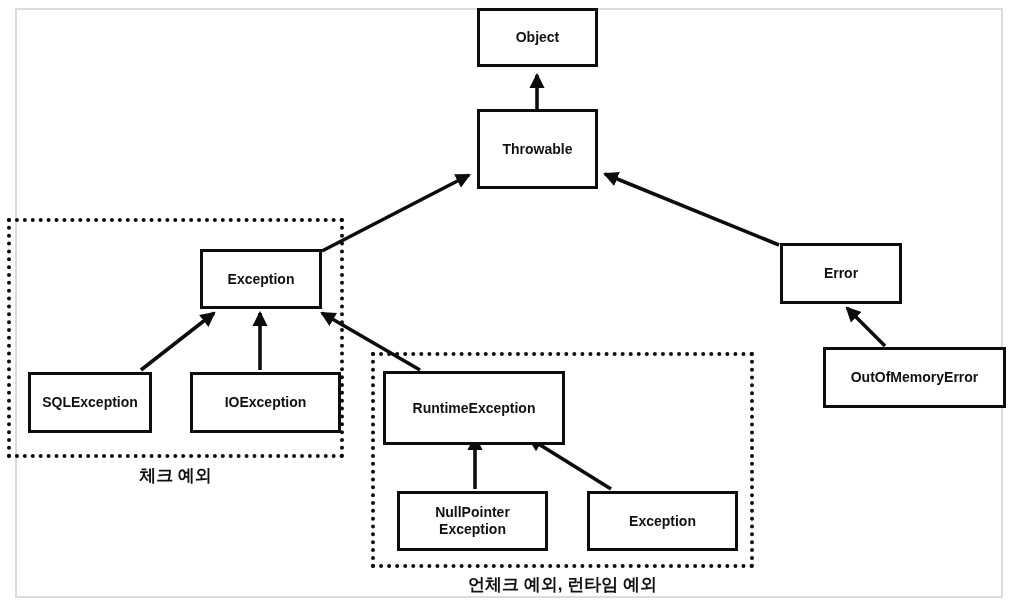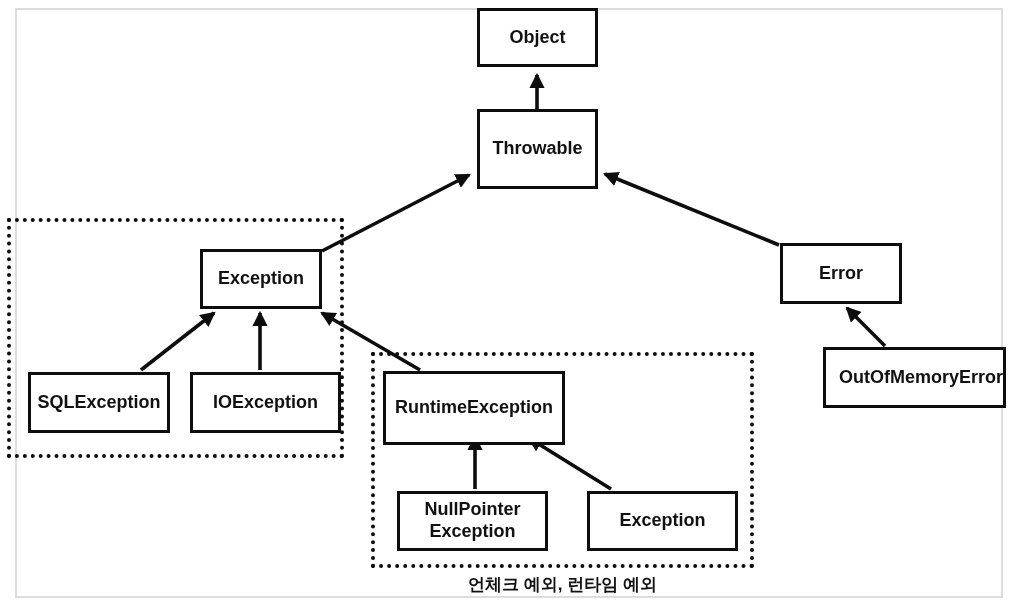--- a/index.html
+++ b/index.html
@@ -46,35 +46,35 @@
     position: absolute;
     background: #ffffff;
     border: 3px solid #0d0d0d;
     box-sizing: border-box;
     display: flex;
     flex-direction: column;
     align-items: center;
     justify-content: center;
     text-align: center;
     font-weight: bold;
-    font-size: 18px;
+    font-size: 14px;
     line-height: 1.2;
     color: #111111;
     z-index: 3;
   }
   #node-object    { left: 477px; top: 8px;   width: 121px; height: 59px; }
   #node-throwable { left: 477px; top: 109px; width: 121px; height: 80px; }
   #node-exception { left: 200px; top: 249px; width: 122px; height: 60px; }
-  #node-sql       { left: 28px;  top: 372px; width: 142px; height: 61px; }
+  #node-sql       { left: 28px;  top: 372px; width: 124px; height: 61px; }
   #node-io        { left: 190px; top: 372px; width: 151px; height: 61px; }
   #node-runtime   { left: 383px; top: 371px; width: 182px; height: 74px; }
   #node-npe       { left: 397px; top: 491px; width: 151px; height: 60px; }
   #node-iae       { left: 587px; top: 491px; width: 151px; height: 60px; }
   #node-error     { left: 780px; top: 243px; width: 122px; height: 61px; }
-  #node-oom       { left: 823px; top: 347px; width: 183px; height: 61px; align-items: flex-end; }
+  #node-oom       { left: 823px; top: 347px; width: 183px; height: 61px; }
 
   .group-label {
     position: absolute;
     font-weight: bold;
     font-size: 17px;
     color: #111111;
     text-align: center;
     z-index: 3;
   }
   #label-checked   { left: 7px;   top: 464px; width: 337px; }
@@ -143,15 +143,16 @@
   </div>
 
   <div class="node" id="node-error">
     <span>Error</span>
   </div>
 
   <div class="node" id="node-oom">
     <span>OutOfMemoryError</span>
   </div>
 
+  <div class="group-label" id="label-checked">체크 예외</div>
   <div class="group-label" id="label-unchecked">언체크 예외, 런타임 예외</div>
 
 </div>
 
 </body></html>

